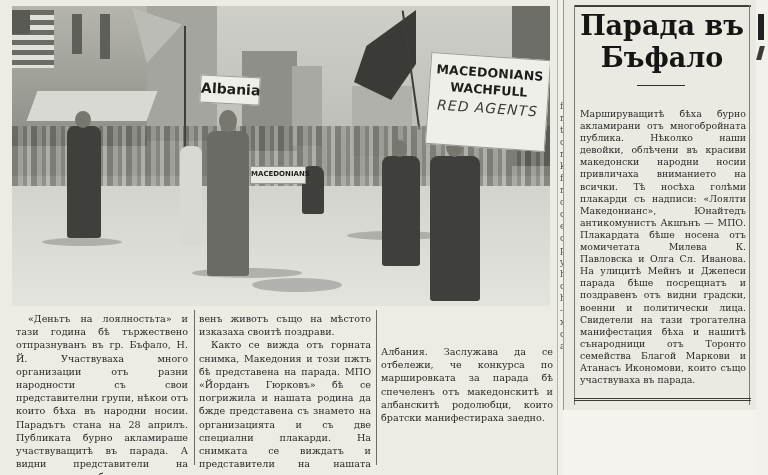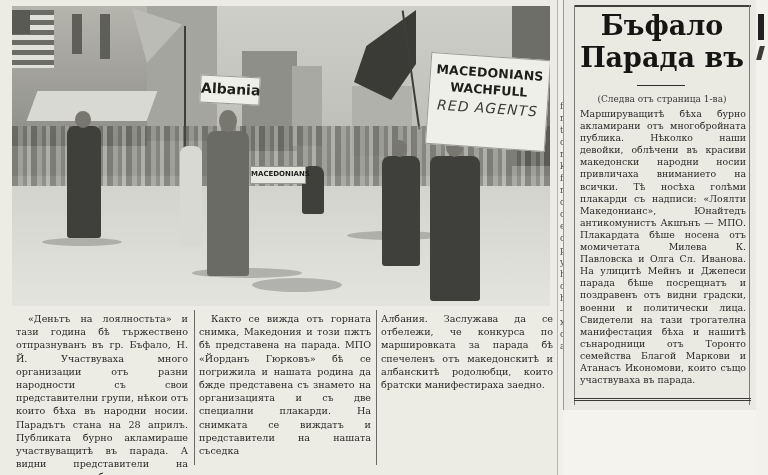--- a/index.html
+++ b/index.html
@@ -150,41 +150,41 @@
       <div class="l2">WACHFULL</div>
       <div class="l3">RED AGENTS</div>
     </div>
   </div>
 
   <div class="article-col" style="left:16px;">
     <p class="indent">«Деньтъ на лоялностьта» и тази година бѣ тържествено отпразнуванъ въ гр. Бъфало, Н. Й. Участвуваха много организации отъ разни народности съ свои представителни групи, нѣкои отъ които бѣха въ народни носии. Парадътъ стана на 28 априлъ. Публиката бурно акламираше участвуващитѣ въ парада. А видни представители на американския общест</p>
   </div>
   <div class="col-rule" style="left:194px;"></div>
   <div class="article-col" style="left:199px;">
+    <p>венъ животъ също на мѣстото изказаха своитѣ поздрави.</p>
     <p class="indent">Както се вижда отъ горната снимка, Македония и този пжтъ бѣ представена на парада. МПО «Йорданъ Гюрковъ» бѣ се погрижила и нашата родина да бжде представена съ знамето на организацията и съ две специални плакарди. На снимката се виждатъ и представители на нашата съседка</p>
   </div>
   <div class="col-rule" style="left:376px;"></div>
-  <div class="article-col" style="left:381px;">
+  <div class="article-col" style="left:381px;margin-top:33px;">
     <p>Албания. Заслужава да се отбележи, че конкурса по маршировката за парада бѣ спечеленъ отъ македонскитѣ и албанскитѣ родолюбци, които братски манифестираха заедно.</p>
   </div>
 </div>
 
 <div class="gutter-text"></div>
 <div class="gutter-chars">ffrt.dr.kyfrreddey d pyhdhr-cxdal</div>
 
 <div class="clip-right">
   <div class="top-rule"></div>
   <div class="side-rule-l"></div>
   <div class="side-rule-r"></div>
   <div class="headline">
+    <div>Парада въ</div>
     <div>Бъфало</div>
-    <div>Парада въ</div>
   </div>
   <div class="hl-rule"></div>
-  <div class="cont-from">(Следва отъ страница 1-ва)</div>
   <div class="body-right">Маршируващитѣ бѣха бурно акламирани отъ многобройната публика. Нѣколко наши девойки, облѣчени въ красиви македонски народни носии привличаха вниманието на всички. Тѣ носѣха голѣми плакарди съ надписи: «Лоялти Македонианс», Юнайтедъ антикомунистъ Акшънъ — МПО. Плакардата бѣше носена отъ момичетата Милева К. Павловска и Олга Сл. Иванова. На улицитѣ Мейнъ и Джепеси парада бѣше посрещнатъ и поздравенъ отъ видни градски, военни и политически лица. Свидетели на тази трогателна манифестация бѣха и нашитѣ сънародници отъ Торонто семейства Благой Маркови и Атанасъ Икономови, които също участвуваха въ парада.</div>
   <div class="bottom-rule"></div>
 </div>
 <div class="blank-bottom"></div>
 
 <div class="far-right">
   <div class="bar"></div>
   <div class="bar2"></div>
 </div>
 

